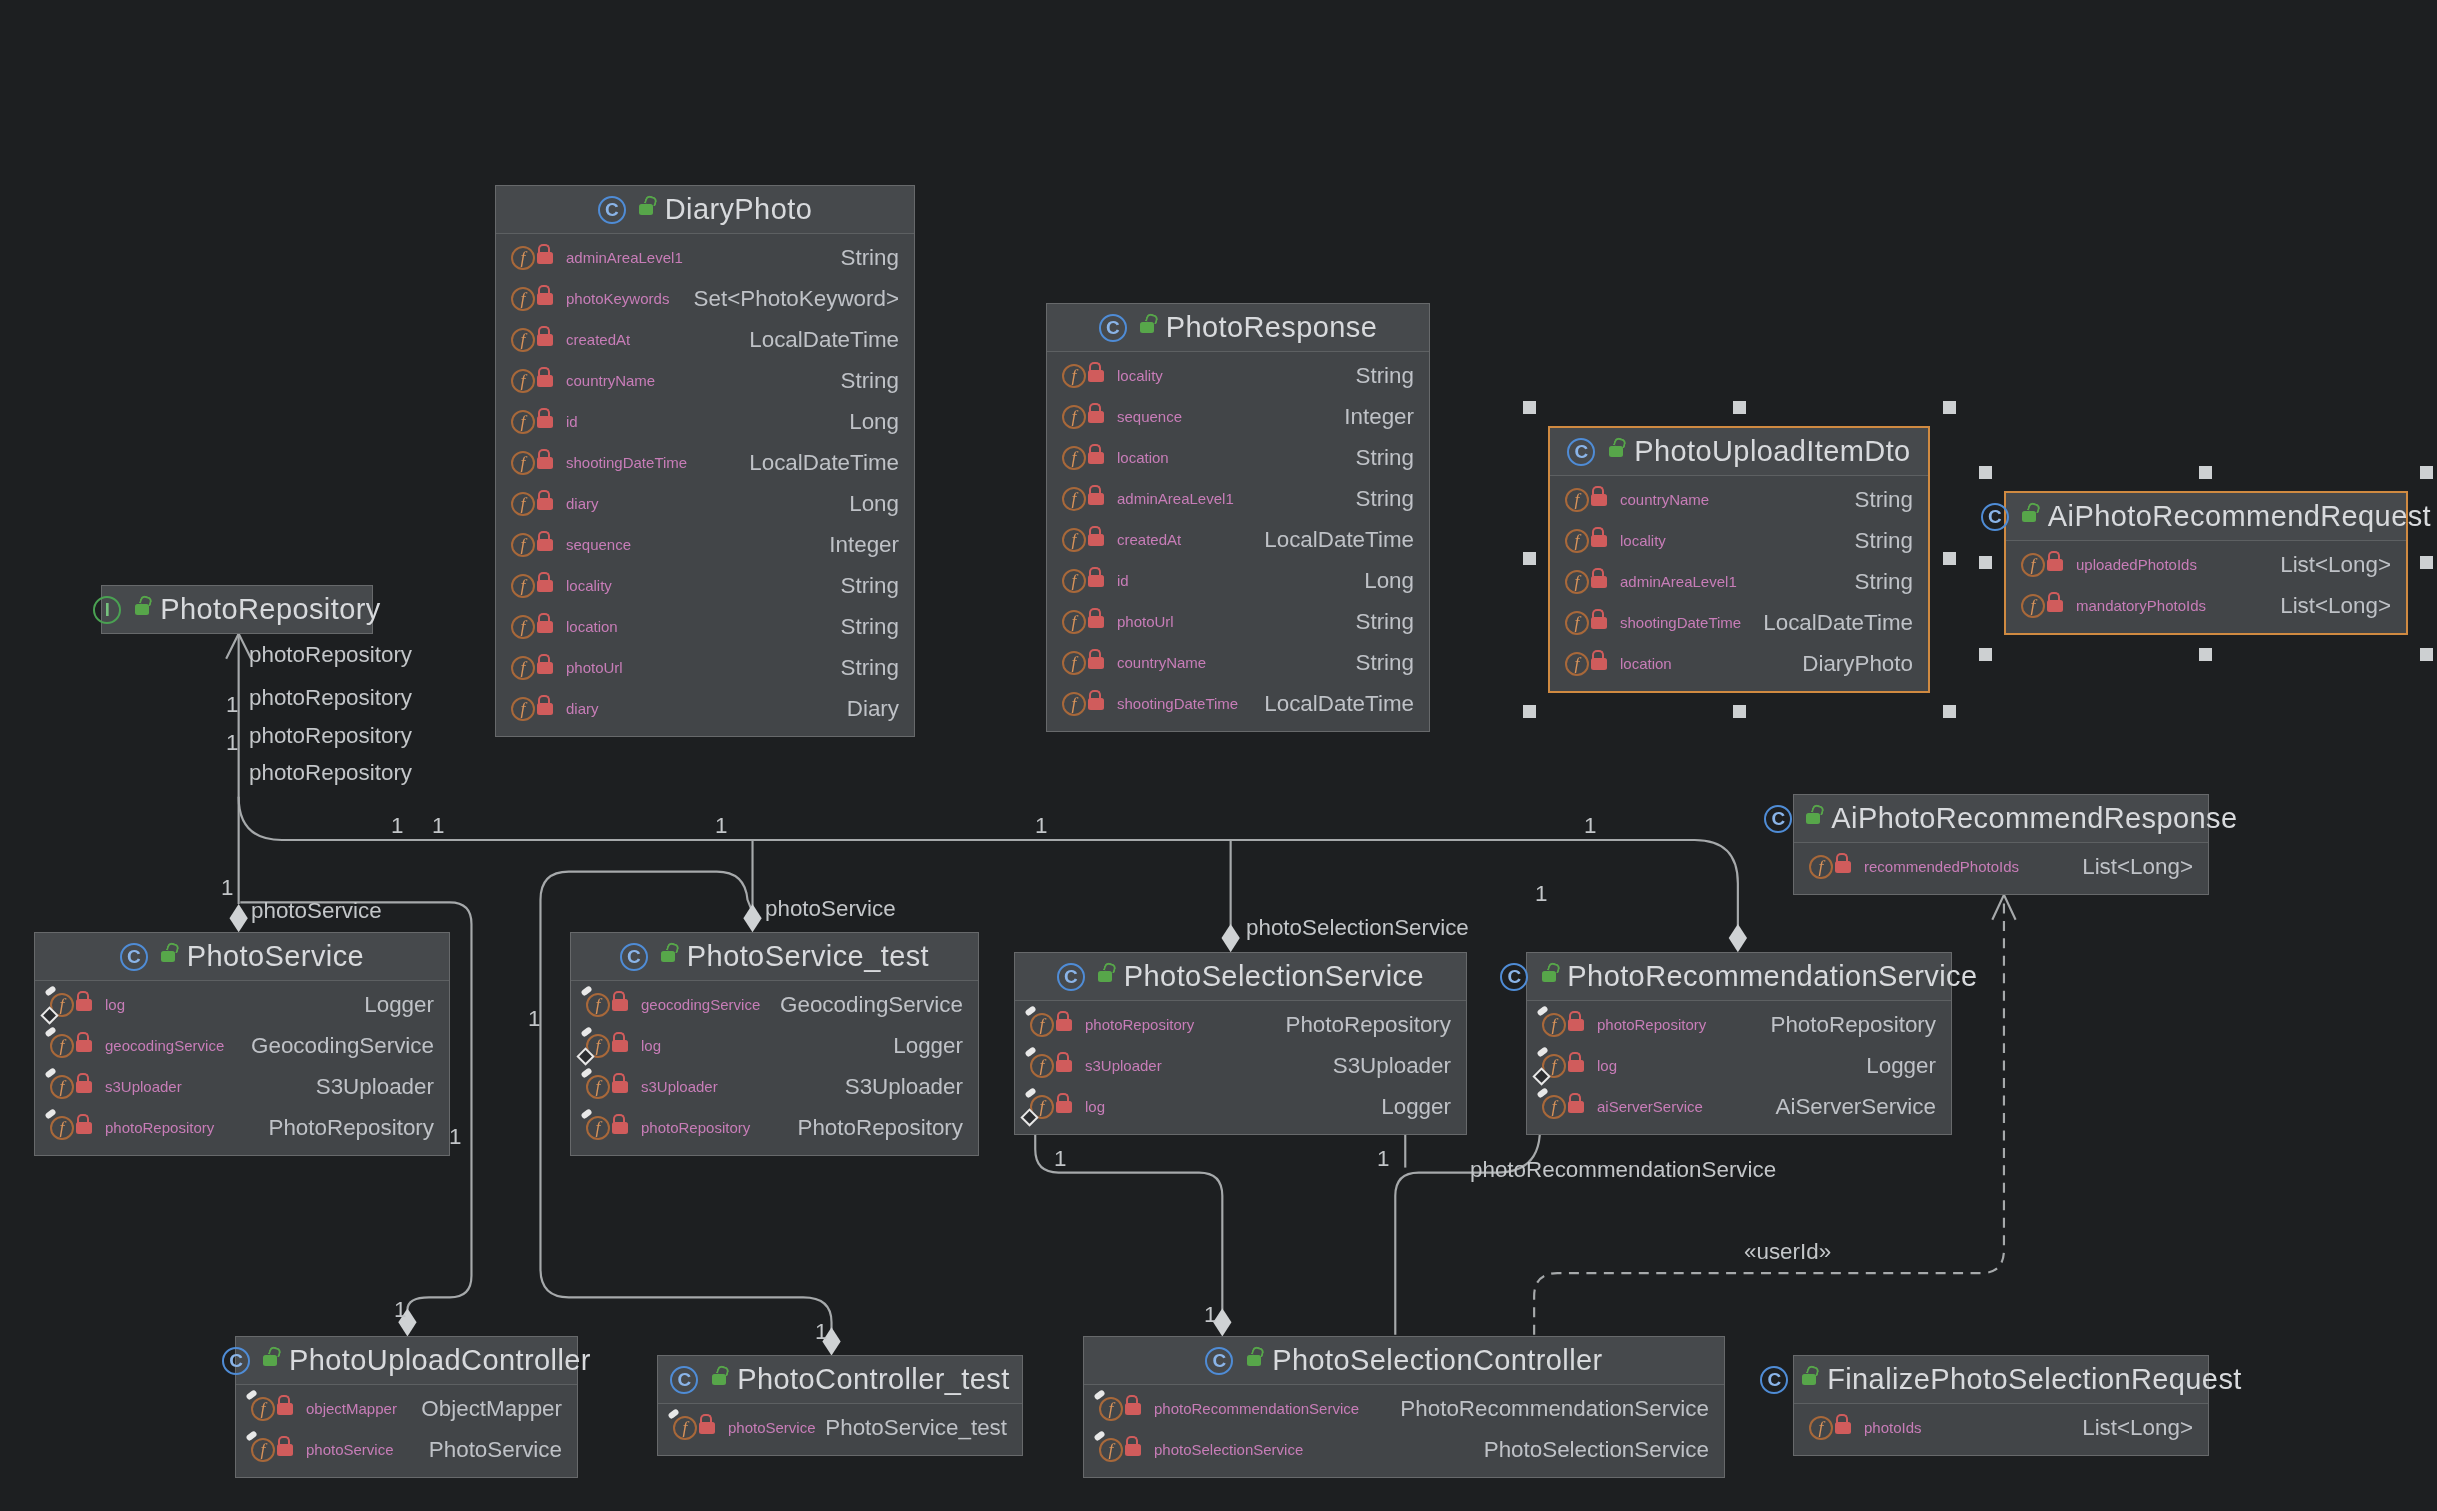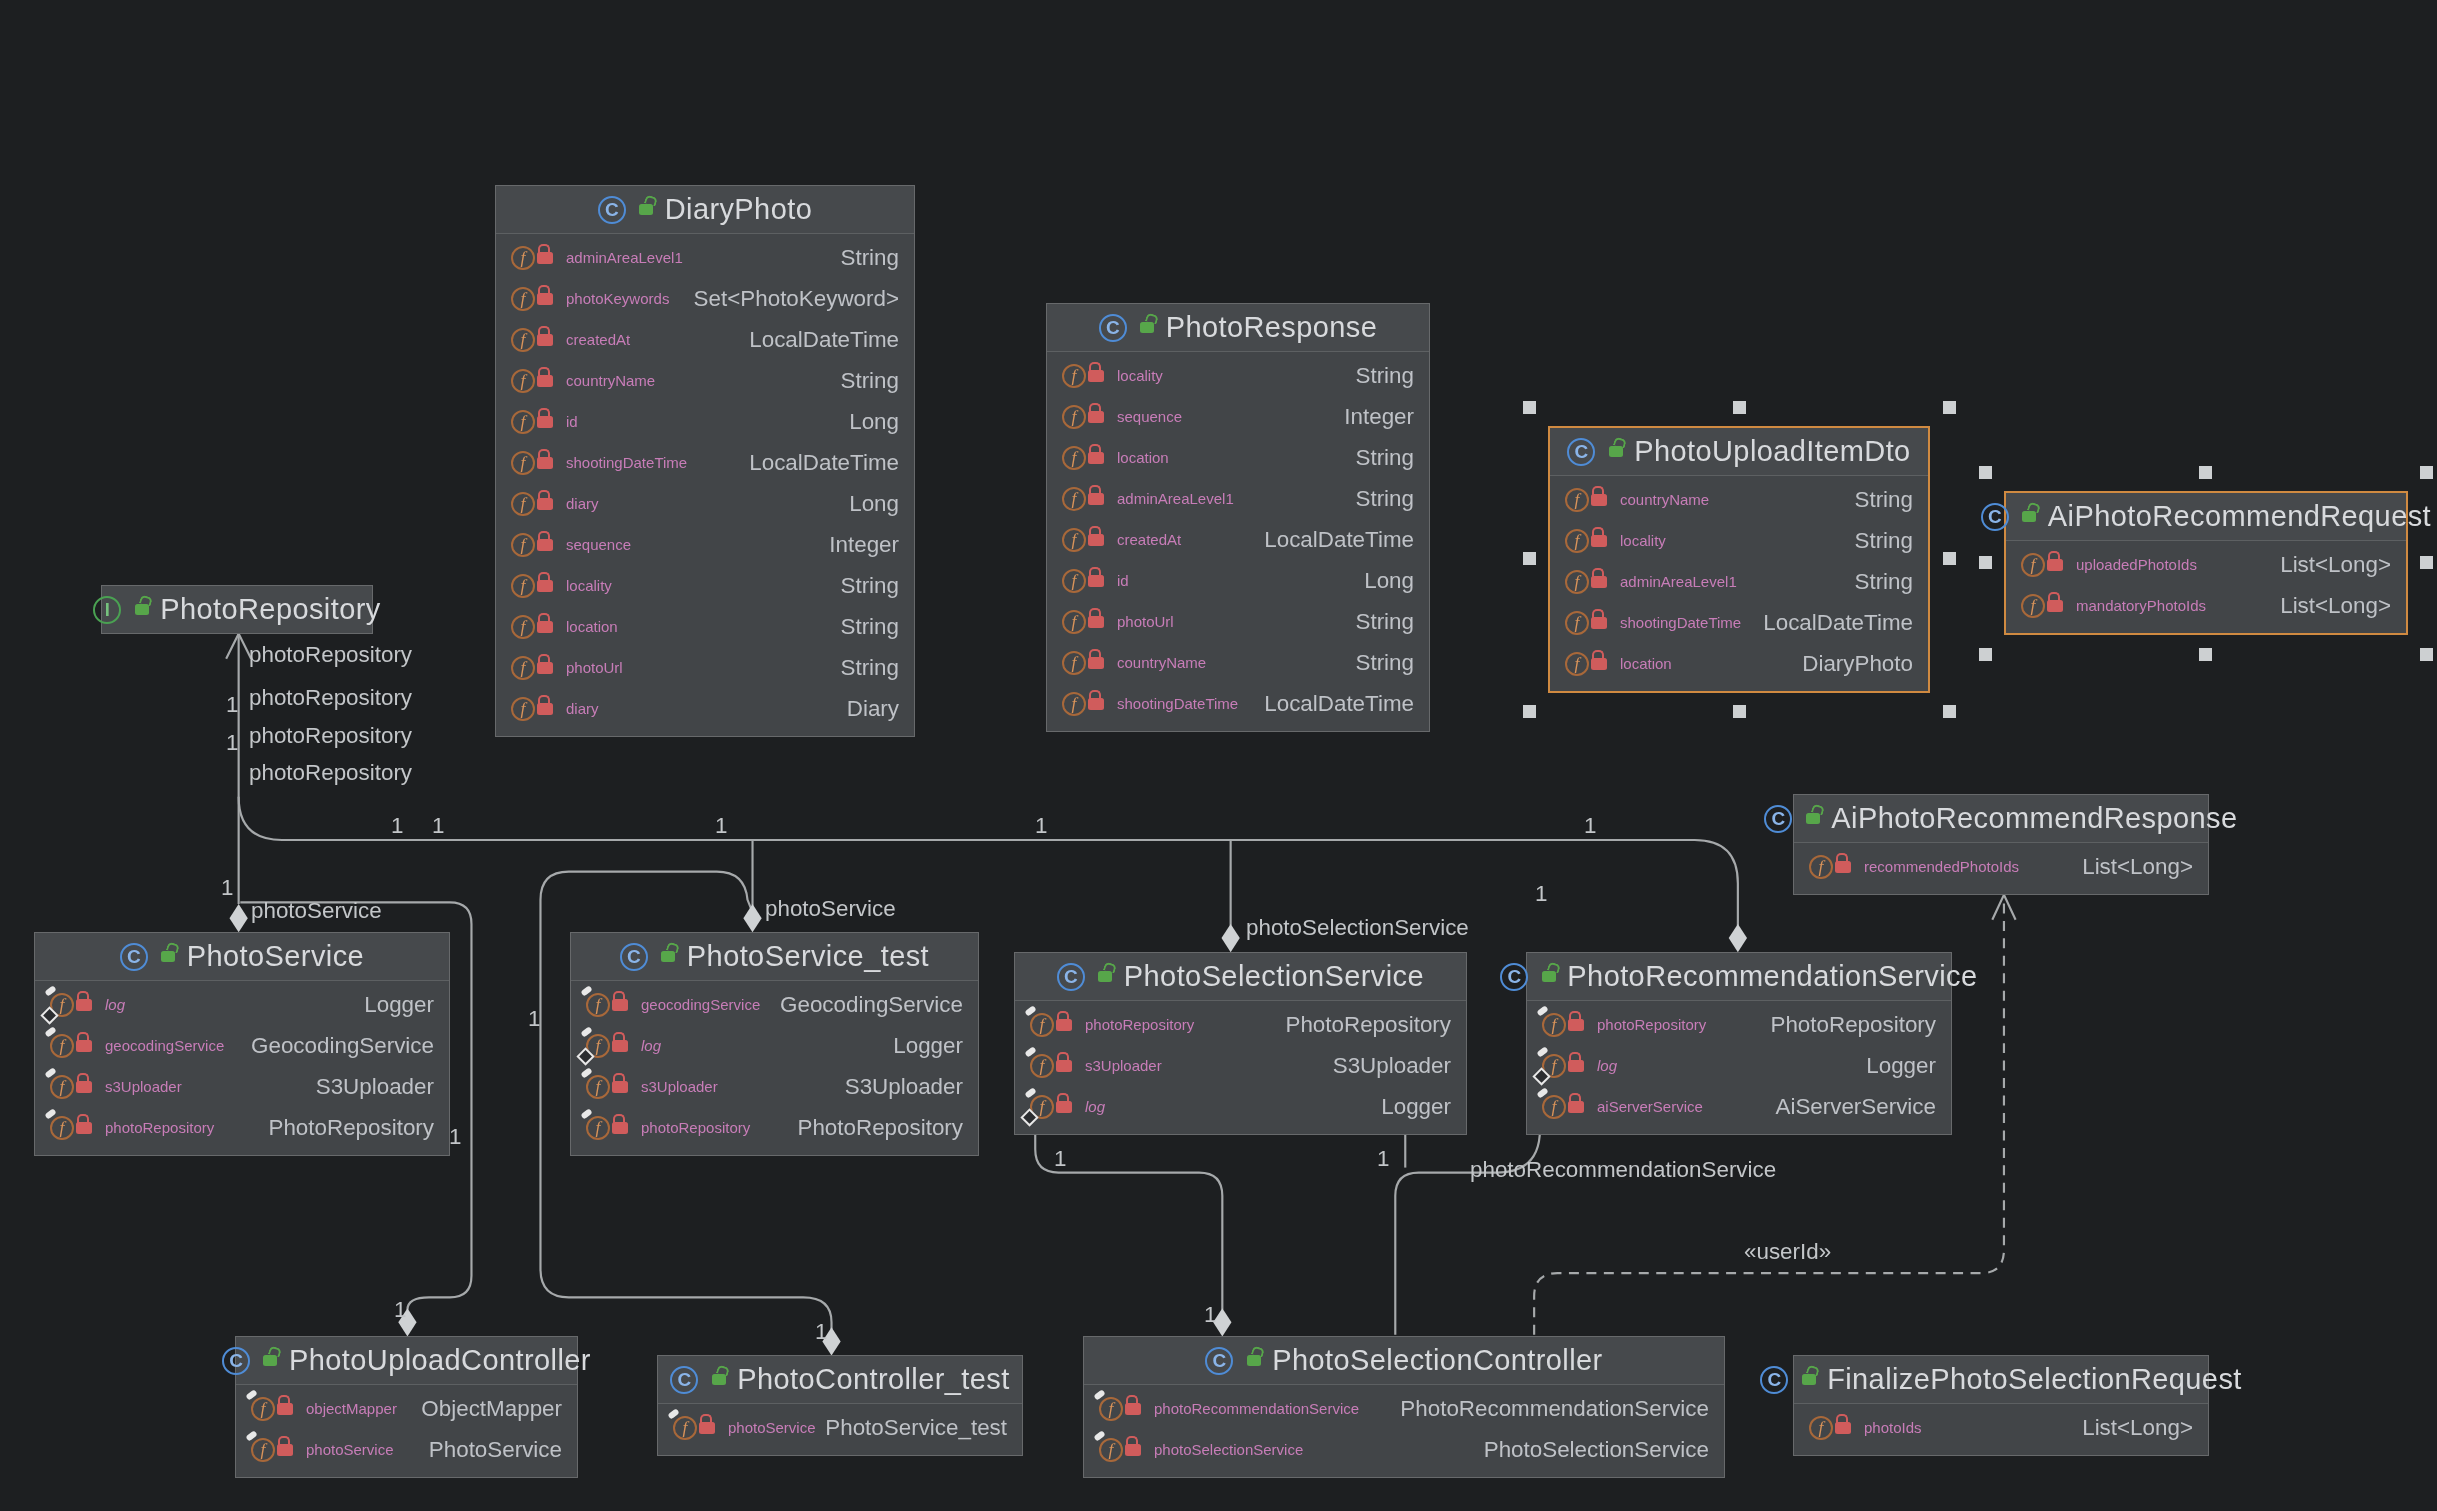--- a/index.html
+++ b/index.html
@@ -8,21 +8,21 @@
   #edges{position:absolute;left:0;top:0;z-index:1;}
   .class-box{position:absolute;z-index:2;background:#424548;border:1.7px solid #67696b;
              box-sizing:border-box;}
   .class-box.selected{border:2.5px solid #d08a41;}
   .cls-header{height:47px;display:flex;align-items:center;justify-content:center;gap:11.6px;
               background:#46494c;border-bottom:1.7px solid #5d6062;}
   .cls-title{font-size:29px;color:#d8dadd;letter-spacing:0.4px;}
   .cls-body{padding:3.3px 0 6.7px 0;}
   .frow{height:41px;display:flex;align-items:center;padding:0 15px;}
   .fname{font-size:15px;color:#c87db8;margin-left:13.3px;white-space:nowrap;}
-  .fname.static{font-style:italic;}
+  .fname.static{}
   .ftype{font-size:22.4px;color:#bfc2c7;margin-left:auto;white-space:nowrap;}
   
   .circ{display:flex;align-items:center;justify-content:center;border-radius:50%;
         box-sizing:border-box;flex:0 0 auto;}
   .cicn{width:28px;height:28px;border:2.9px solid #4f8cd6;color:#8ab4e8;font-size:19px;font-weight:bold;}
   .iicn{width:28px;height:28px;border:2.9px solid #4aa152;color:#76c27e;font-size:18.3px;font-weight:bold;}
   .ficn{position:relative;width:24px;height:24px;border:2.5px solid #a8683a;color:#d8935a;
         font-size:17.5px;font-style:italic;font-family:"Liberation Serif",serif;}
   .ficn.final::before{content:"";position:absolute;left:-7.5px;top:-6.7px;width:10.8px;height:5.8px;
         background:#e8e8e8;border-radius:3.3px;transform:rotate(-38deg);}

